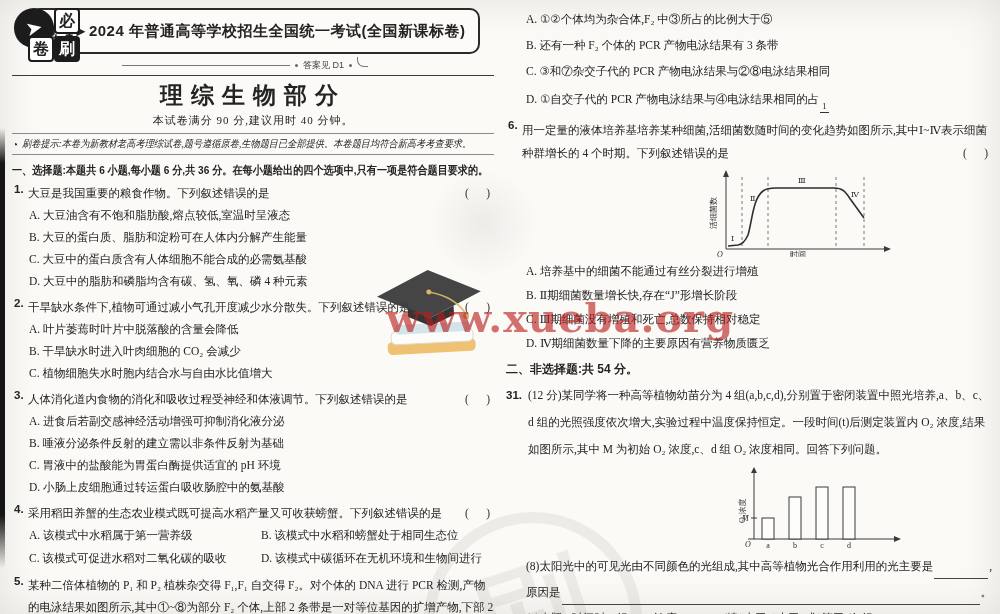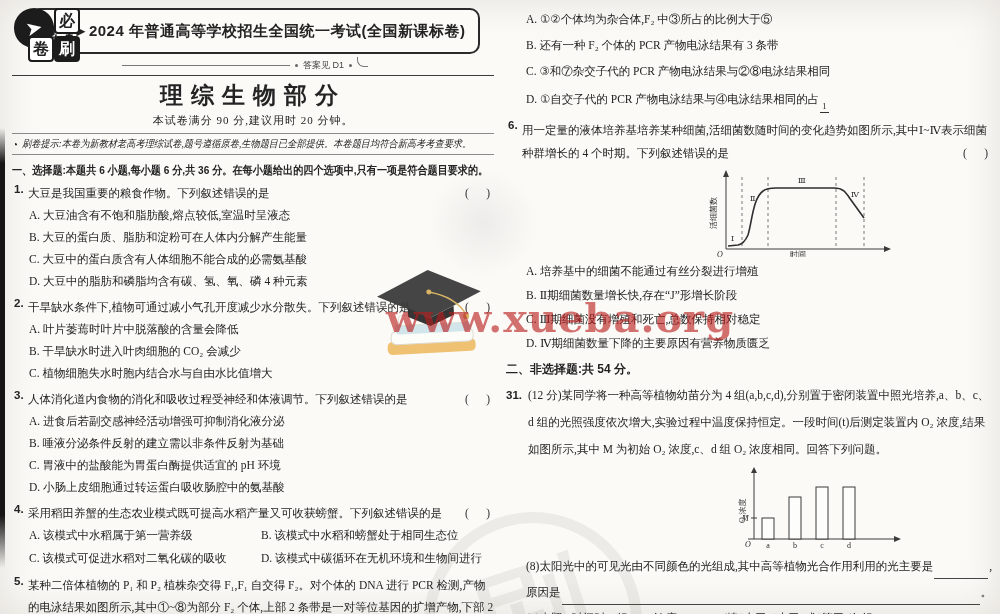--- a/index.html
+++ b/index.html
@@ -107,21 +107,21 @@
     </div>
     <div class="ans-row">
       <div class="ans-line"></div>
       <div class="dot"></div>
       <span class="txt">答案见 D1</span>
       <div class="dot"></div>
       <div class="hook"></div>
     </div>
     <div class="rule"></div>
     <div class="subject">理综生物部分</div>
-    <div class="subtitle">本试卷满分 90 分,建议用时 20 分钟。</div>
+    <div class="subtitle">本试卷满分 90 分,建议用时 40 分钟。</div>
     <div class="tip">
       <span class="tip-ic">◔</span>
       <span class="tiptext">刷卷提示:本卷为新教材老高考理综试卷,题号遵循原卷,生物题目已全部提供。本卷题目均符合新高考考查要求。</span>
     </div>
 
     <div class="sec-h">一、选择题:本题共 6 小题,每小题 6 分,共 36 分。在每小题给出的四个选项中,只有一项是符合题目要求的。</div>
 
     <div class="q">
       <span class="qnum">1.</span>
       <div class="stem">

